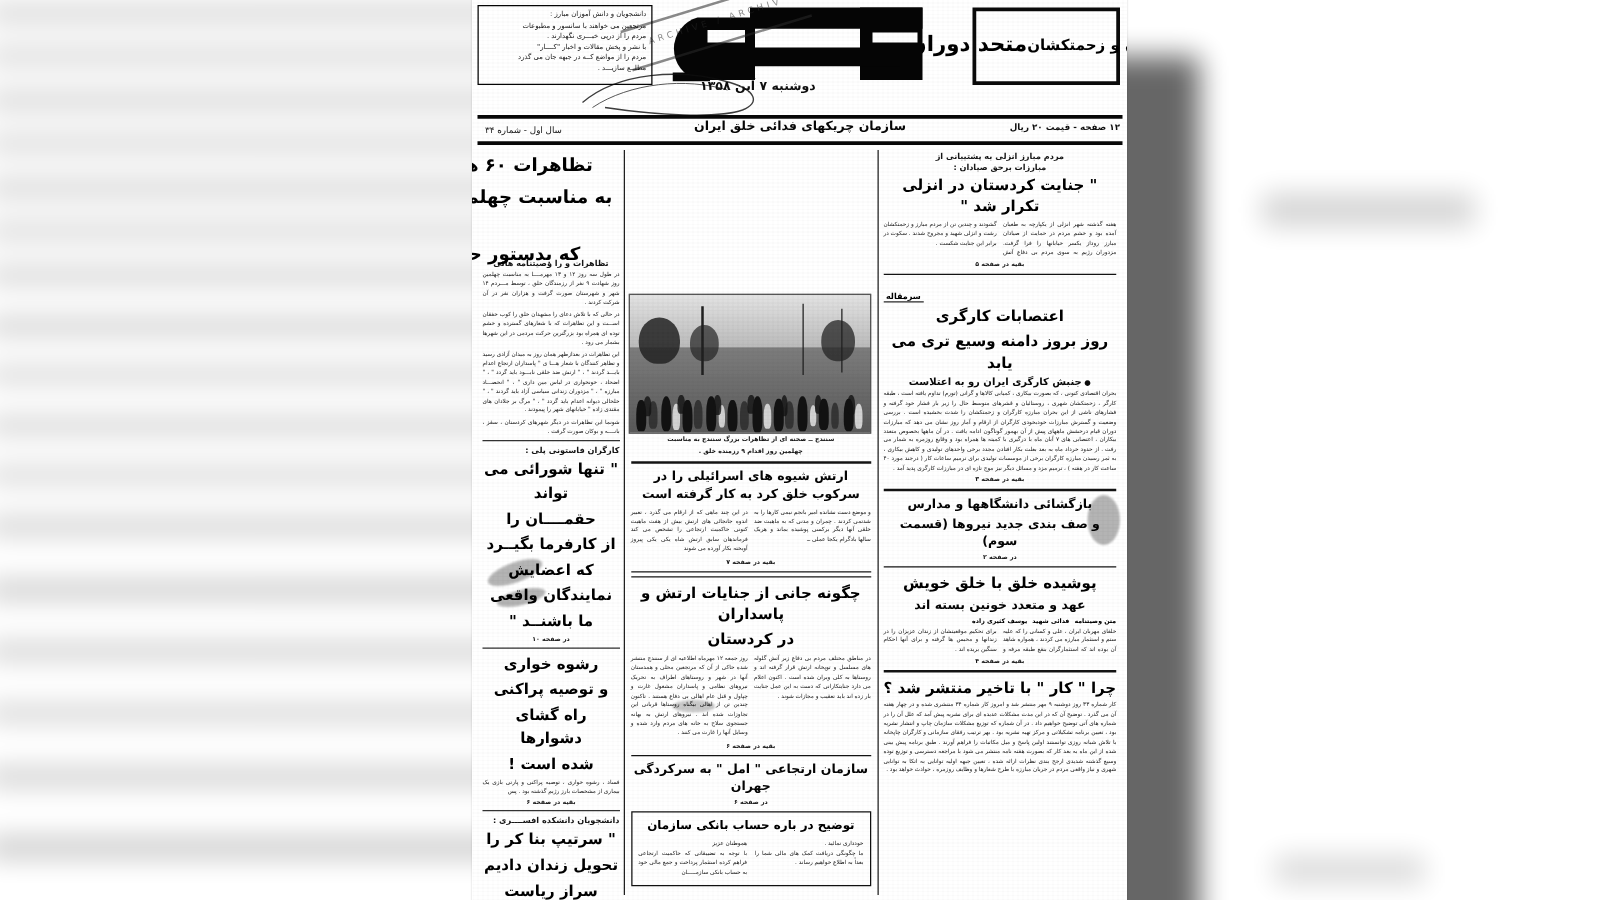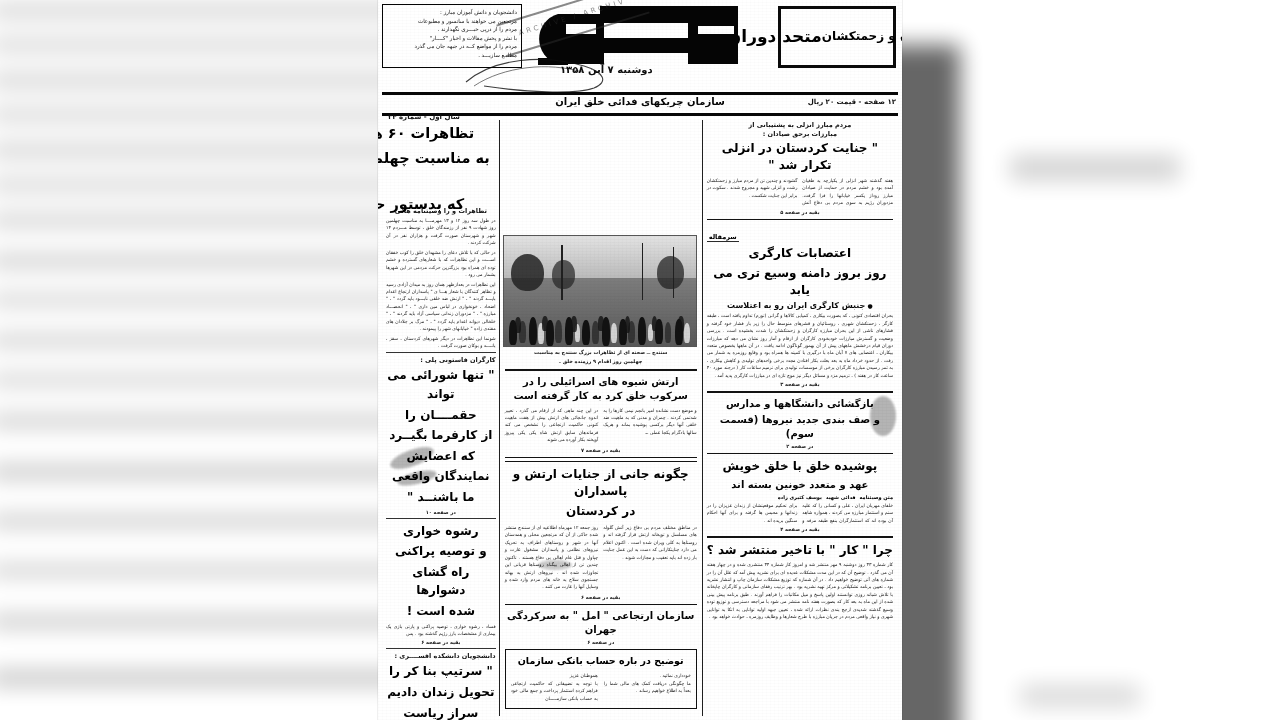--- a/index.html
+++ b/index.html
@@ -61,21 +61,21 @@
   .notice-box{
     position:absolute;left:4px;top:4px;width:140px;height:64px;
     border:1.5px solid #111;box-sizing:border-box;padding:3px 4px;
   }
   .notice-box p{margin:0;font-size:5.5px;line-height:1.55;color:#1b1b1b;text-align:justify;}
 
   .rule-thick{height:3px;background:#141414;margin:0 4px;}
   .headbar{position:relative;height:18px;margin:0 4px;}
   .headbar .pages{position:absolute;right:2px;top:3px;font-size:7px;font-weight:bold;color:#1c1c1c;}
   .headbar .org{position:absolute;left:0;right:0;top:1px;text-align:center;font-size:10px;font-weight:bold;color:#131313;}
-  .headbar .issue{position:absolute;left:6px;top:18px;font-size:7px;font-weight:bold;color:#1c1c1c;}
+  .headbar .issue{position:absolute;left:6px;top:5px;font-size:7px;font-weight:normal;color:#1c1c1c;}
 
   
   .sheet{display:flex;flex-direction:row;gap:0;padding:4px 5px 0;height:600px;box-sizing:border-box;}
   .col{position:relative;}
   .col-right{width:192px;padding:0 4px;}
   .col-mid{width:198px;padding:0 5px;border-right:1px solid #2a2a2a;border-left:1px solid #2a2a2a;}
   .col-left{width:113px;padding:0 3px;}
 
   h1.lead{
     margin:3px 0 2px;font-size:14.5px;font-weight:bold;line-height:1.5;color:#0c0c0c;text-align:center;

